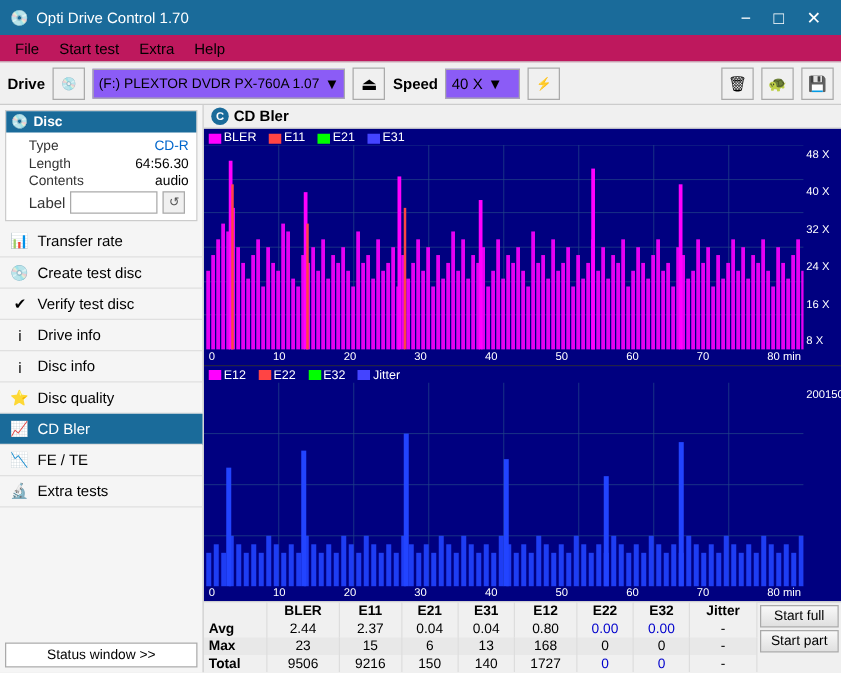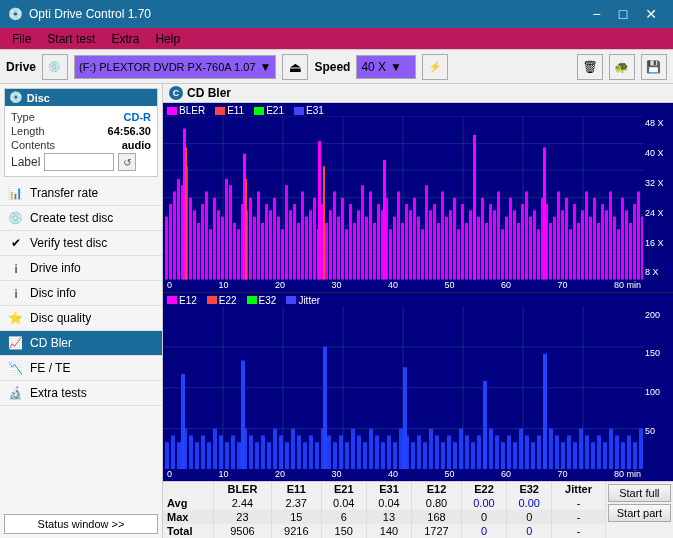--- a/index.html
+++ b/index.html
@@ -25,22 +25,22 @@
     .icon-btn { width: 26px; height: 26px; background: #f0f0f0; border: 1px solid #aaa; cursor: pointer; display: flex; align-items: center; justify-content: center; font-size: 14px; }
     
     
     .main { display: flex; height: calc(538px - 28px - 22px - 34px); }
     
     
     .sidebar { width: 163px; background: #f5f5f5; border-right: 1px solid #ccc; display: flex; flex-direction: column; }
     .disc-panel { background: white; border: 1px solid #ccc; margin: 4px; padding: 4px; }
     .disc-header { background: #1a6b9a; color: white; font-size: 11px; font-weight: bold; padding: 2px 4px; margin: -4px -4px 4px -4px; display: flex; align-items: center; gap: 4px; }
     .disc-row { display: flex; justify-content: space-between; padding: 1px 2px; font-size: 11px; }
-    .disc-key { color: #333; }
-    .disc-val { color: #0066cc; font-weight: bold; }
+    .disc-key { color: #333; margin-left: 12px; }
+    .disc-val { color: #0066cc; font-weight: normal; }
     .disc-val.black { color: #000; }
     .label-row { display: flex; align-items: center; gap: 4px; padding: 1px 2px; }
     .label-input { border: 1px solid #aaa; width: 70px; height: 18px; font-size: 10px; }
     .refresh-btn { width: 18px; height: 18px; background: #f0f0f0; border: 1px solid #aaa; cursor: pointer; display: flex; align-items: center; justify-content: center; font-size: 10px; color: #555; }
     
     .sidebar-nav { flex: 1; }
     .nav-item { display: flex; align-items: center; padding: 4px 8px; cursor: pointer; font-size: 12px; gap: 6px; border-bottom: 1px solid #e0e0e0; }
     .nav-item.active { background: #1a6b9a; color: white; }
     .nav-icon { width: 16px; height: 16px; display: flex; align-items: center; justify-content: center; font-size: 12px; }
     
@@ -507,21 +507,21 @@
             <g fill="#2244ff">
               <rect x="18" y="50" width="4" height="70"></rect>
               <rect x="78" y="40" width="4" height="80"></rect>
               <rect x="160" y="30" width="4" height="90"></rect>
               <rect x="240" y="45" width="4" height="75"></rect>
               <rect x="320" y="55" width="4" height="65"></rect>
               <rect x="380" y="35" width="4" height="85"></rect>
             </g>
           </svg>
 
-          <div style="width:30px; display:flex; flex-direction:column; justify-content:space-between; padding:4px 2px; font-size:9px; color:white; background:#000080;">
+          <div style="width:30px; display:flex; flex-direction:row; justify-content:space-between; padding:4px 2px; font-size:9px; color:white; background:#000080;">
             <span>200</span>
             <span>150</span>
             <span>100</span>
             <span>50</span>
             <span></span>
           </div>
         </div>
 
         <div style="display:flex; justify-content:space-between; padding:0 32px 2px 4px; font-size:9px; color:white; background:#000080;">
           <span>0</span>

